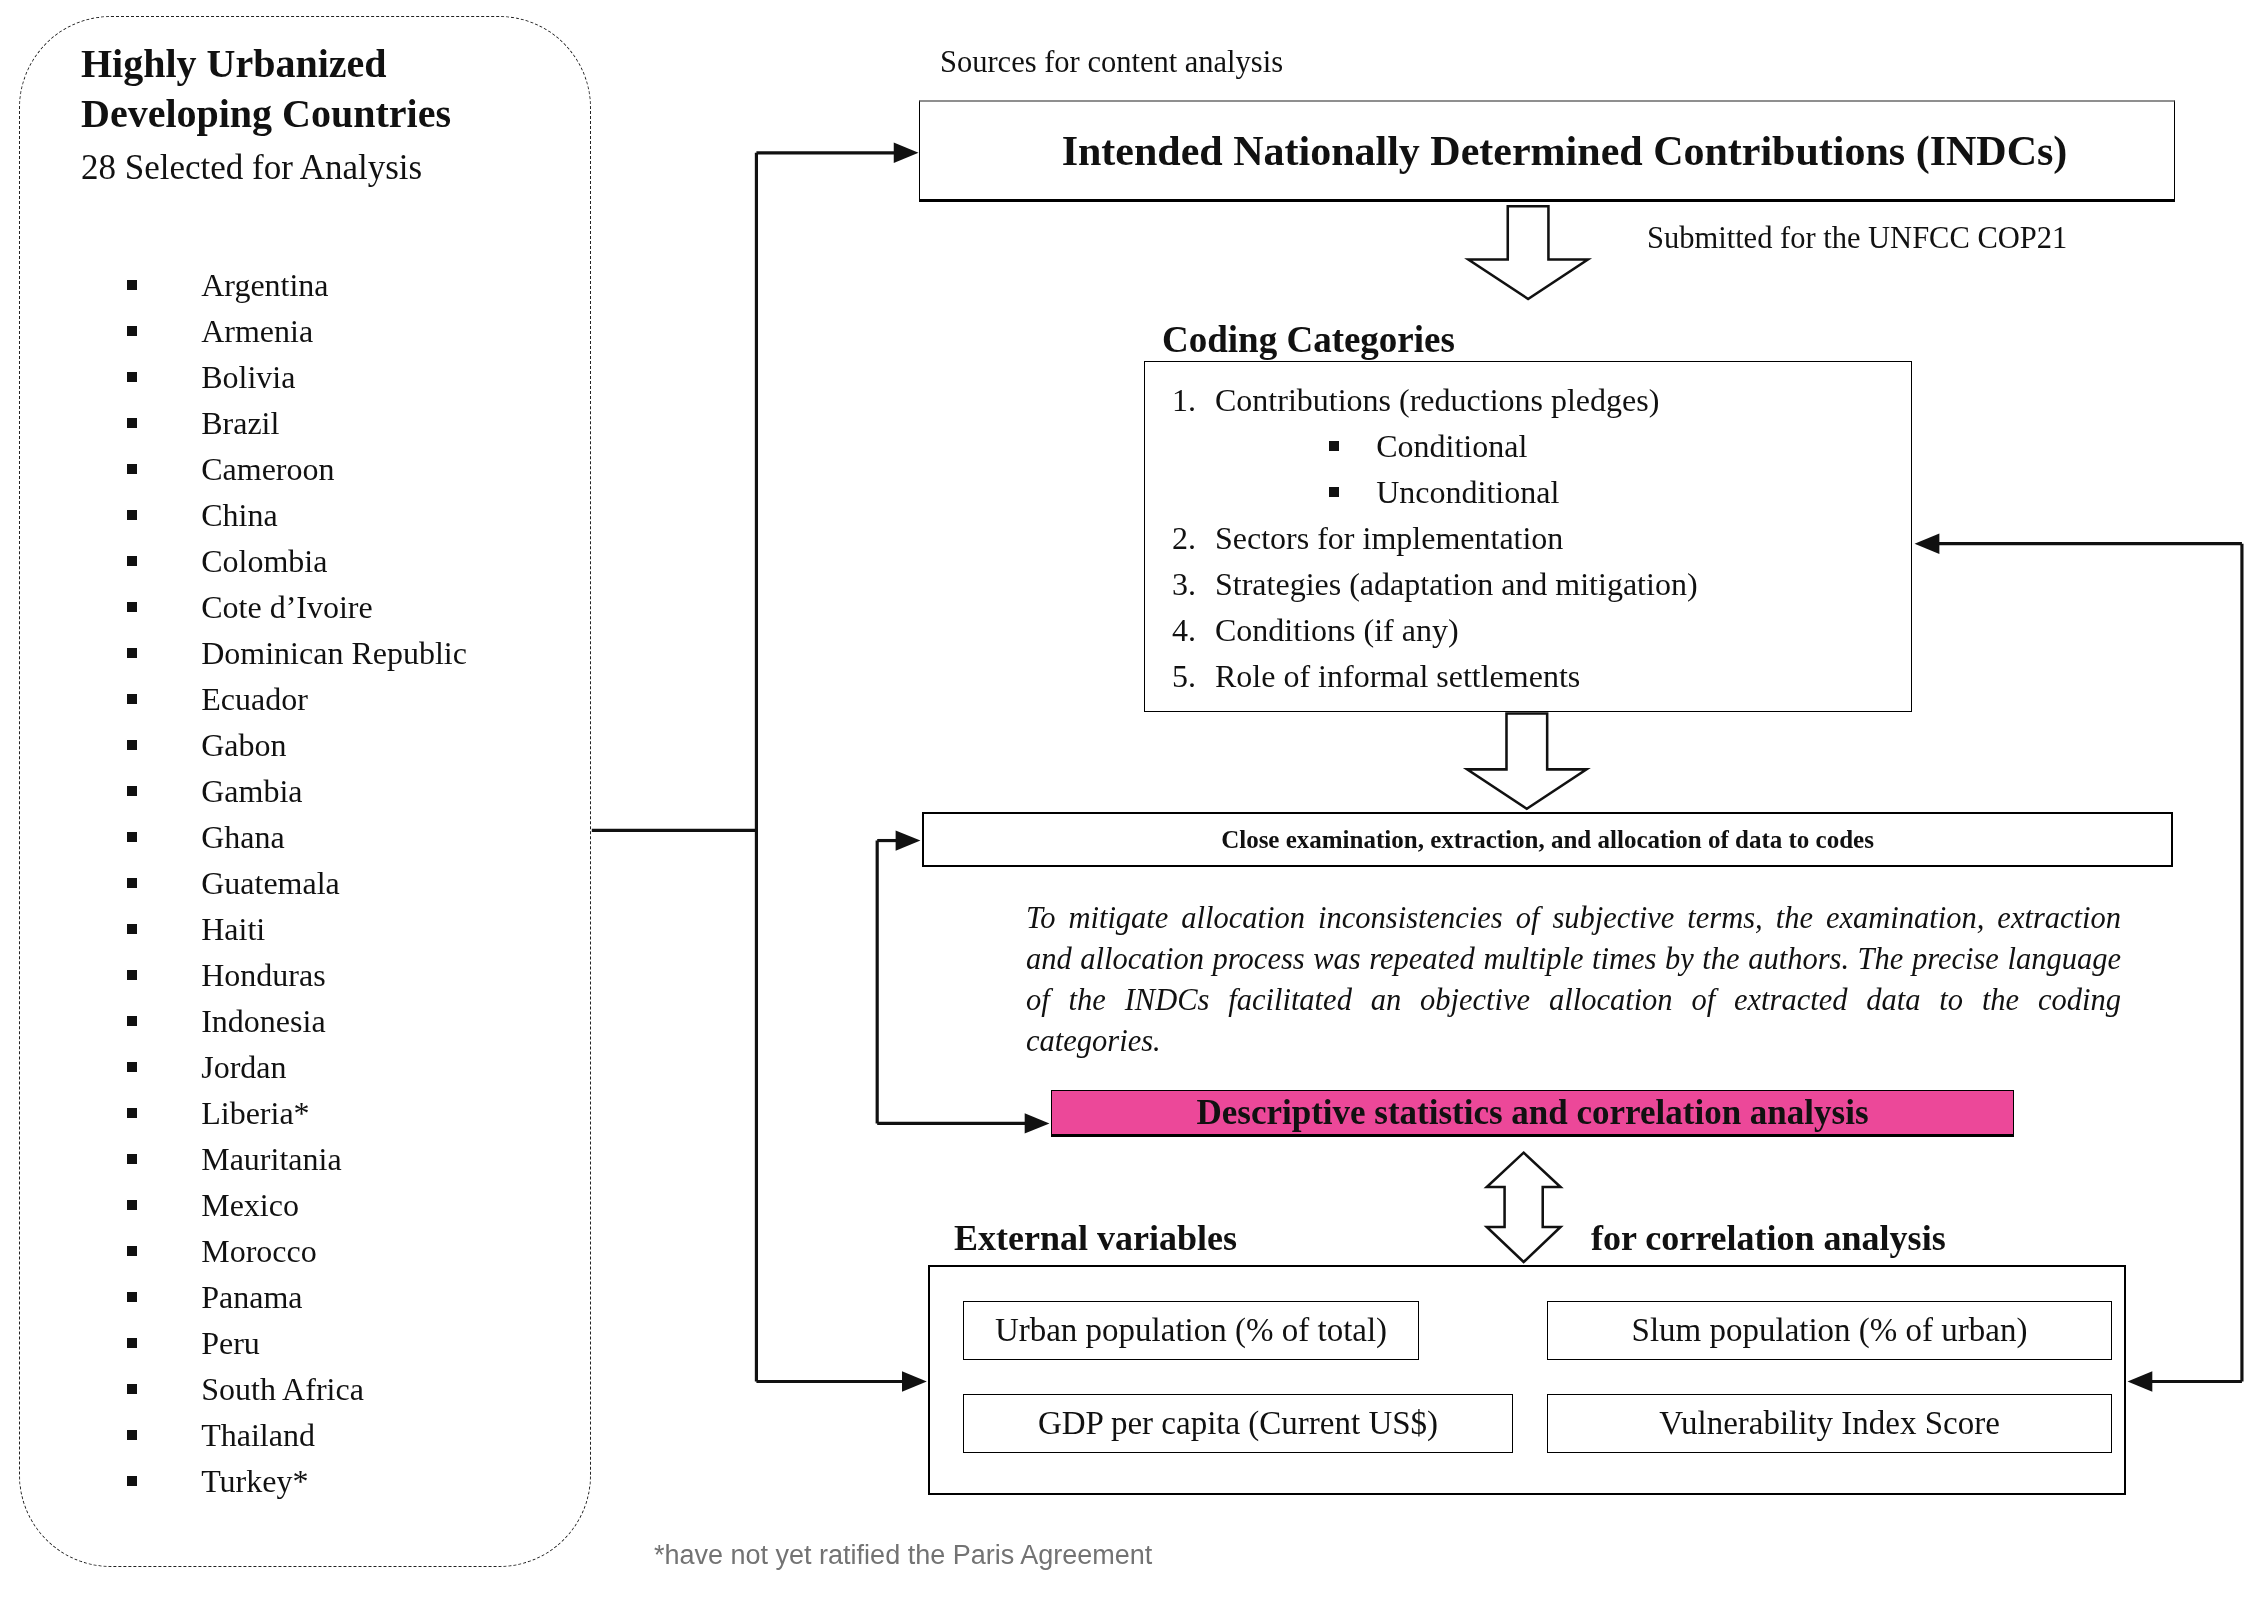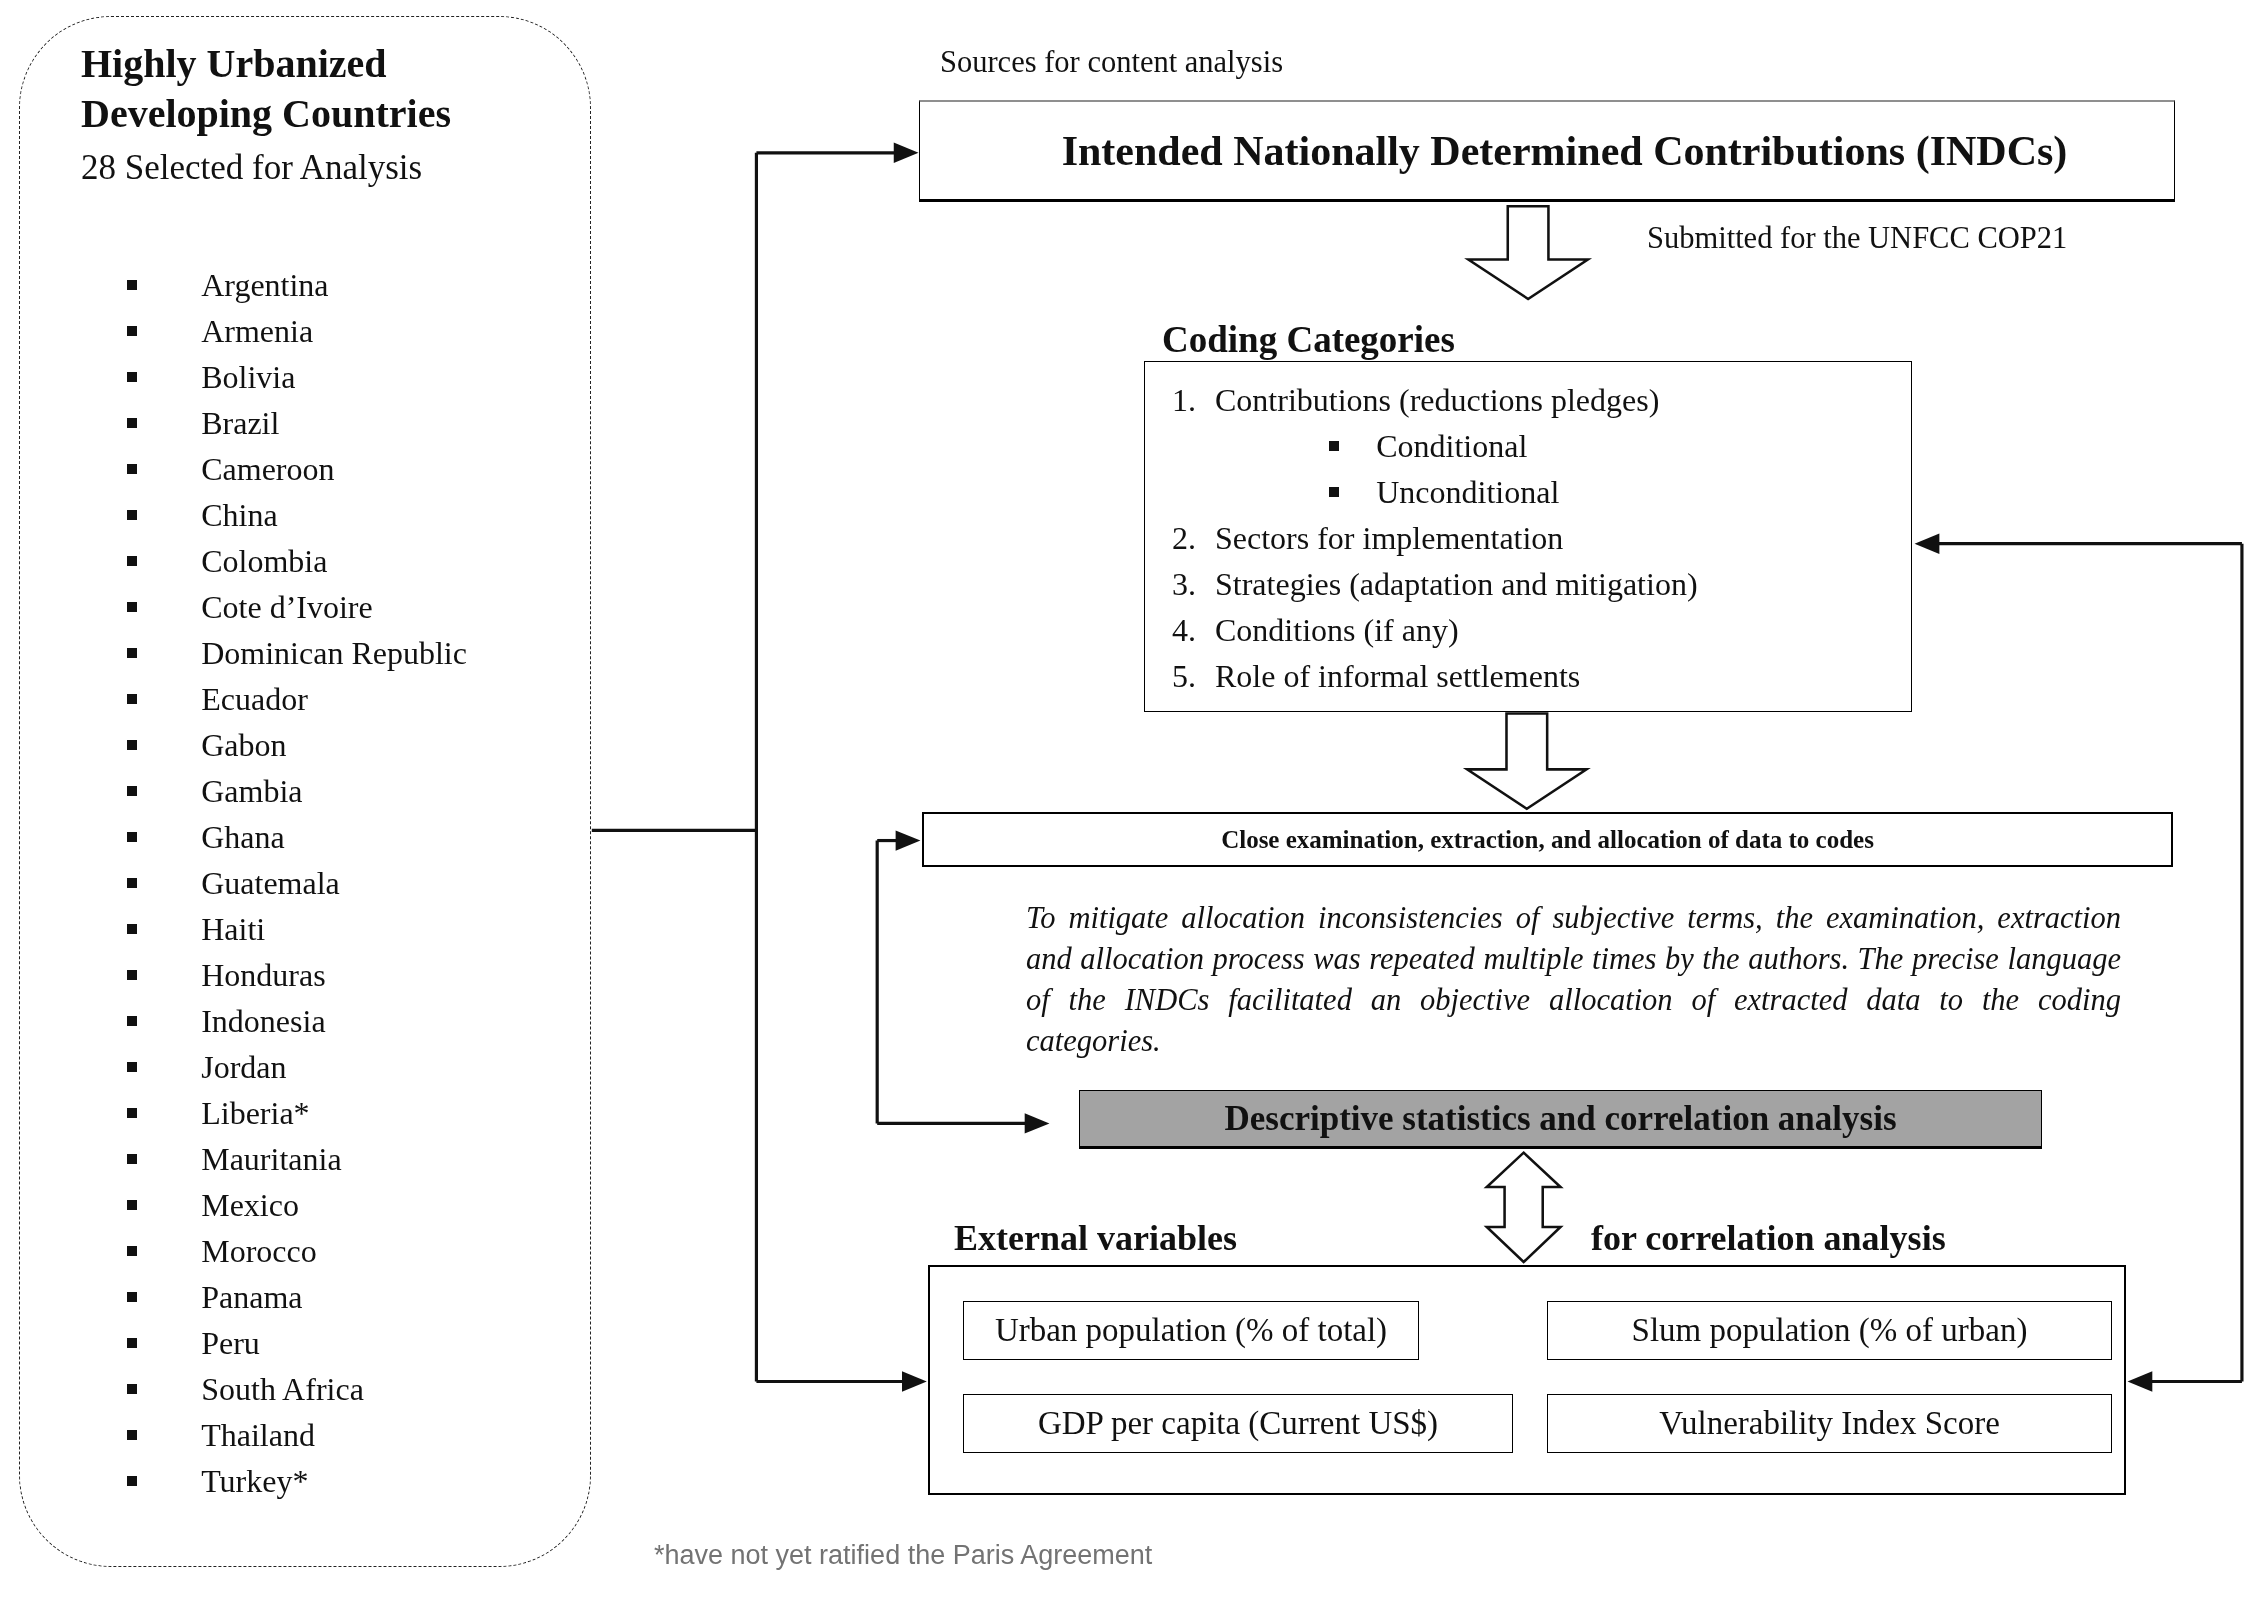--- a/index.html
+++ b/index.html
@@ -33,24 +33,24 @@
     border:1.9px solid #000;background:#fff;padding-top:15.3px;}
   .citem{display:flex;align-items:center;height:46px;font-size:32px;padding-left:27px;}
   .citem .cnum{width:43px;flex:0 0 43px;}
   .citem.sub{padding-left:184px;}
   .citem.sub .sq{margin-right:37px;}
   .close-box{left:922px;top:812px;width:1251px;height:55px;box-sizing:border-box;
     border:2.5px solid #000;display:flex;align-items:center;justify-content:center;
     font-size:25px;font-weight:bold;text-align:center;background:#fff;}
   .note-para{left:994px;top:898px;width:1095px;font-size:30.5px;line-height:41px;
     font-style:italic;text-align:justify;margin-left:32px;}
-  .descriptive-box{left:1051px;top:1090px;width:963px;height:59px;box-sizing:border-box;
+  .descriptive-box{left:1051px;top:1090px;width:963px;height:47px;box-sizing:border-box;
     border:1.9px solid #000;border-bottom:3.2px solid #000;
     display:flex;align-items:center;justify-content:center;
-    font-size:35px;font-weight:bold;background:#a3a3a3;margin-left:28px;}
+    font-size:35px;font-weight:bold;background:#ec4899;}
   .vars-outer-box{left:928px;top:1265px;width:1198px;height:230px;box-sizing:border-box;
     border:2.5px solid #000;background:#fff;}
   .var-box{box-sizing:border-box;border:1.9px solid #000;height:59px;
     display:flex;align-items:center;justify-content:center;
     font-size:33px;background:#fff;text-align:center;}
   .var-urban{left:963px;top:1301px;width:456px;}
   .var-slum{left:1547px;top:1301px;width:565px;}
   .var-gdp{left:963px;top:1394px;width:550px;}
   .var-vuln{left:1547px;top:1394px;width:565px;}
   

